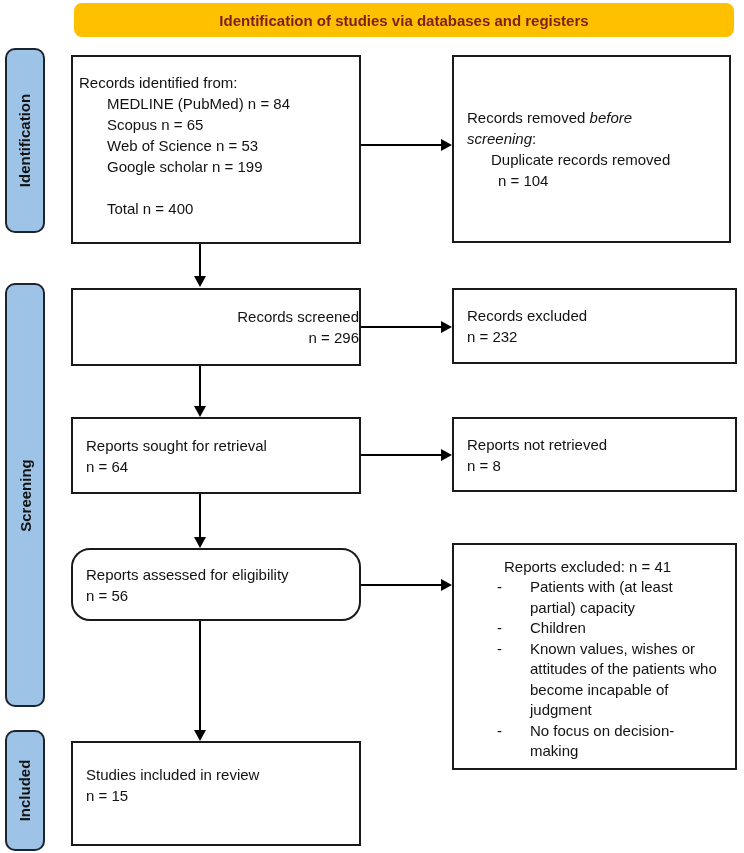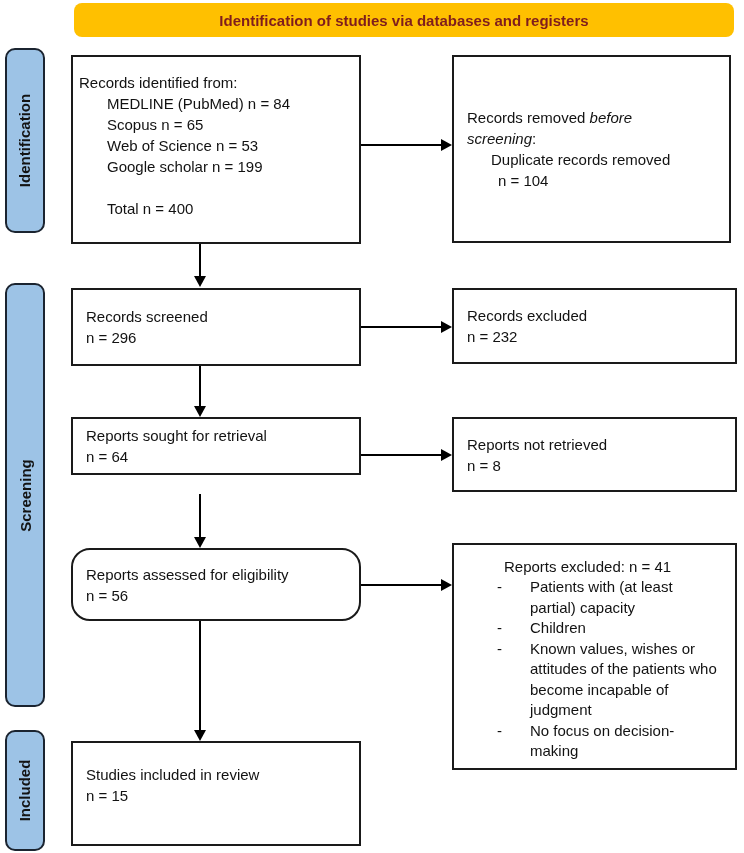--- a/index.html
+++ b/index.html
@@ -43,22 +43,22 @@
   .stage-screening      { top: 283px; height: 424px; }
   .stage-included       { top: 730px; height: 121px; }
 
   
   .box {
     position: absolute;
     background: #ffffff;
     border: 2px solid var(--box-border, #1a1a1a);
   }
   .box-records-identified { left: 71px; top: 55px;  width: 290px; height: 189px; padding: 15px 6px 0 6px; }
-  .box-records-screened   { left: 71px; top: 288px; width: 290px; height: 78px;  }
-  .box-reports-sought     { left: 71px; top: 417px; width: 290px; height: 58px;  }
+  .box-records-screened   { left: 71px; top: 288px; width: 290px; height: 78px; text-align: right;  }
+  .box-reports-sought     { left: 71px; top: 417px; width: 290px; height: 77px;  }
   .box-reports-assessed   { left: 71px; top: 548px; width: 290px; height: 73px; border-radius: 19px;  }
   .box-studies-included   { left: 71px; top: 741px; width: 290px; height: 105px; padding: 21px 6px 0 13px; }
   .box-records-removed    { left: 452px; top: 55px;  width: 279px; height: 188px; padding-left: 16px; }
   .box-records-excluded   { left: 452px; top: 288px; width: 285px; height: 76px;  }
   .box-reports-not-retrieved { left: 452px; top: 417px; width: 285px; height: 75px; }
   .box-reports-excluded   { left: 452px; top: 543px; width: 285px; height: 227px; padding-top: 11px; }
 
   .v-center { display: flex; flex-direction: column; justify-content: center; padding-left: 13px; }
 
   .indent-1 { margin-left: 28px; }

